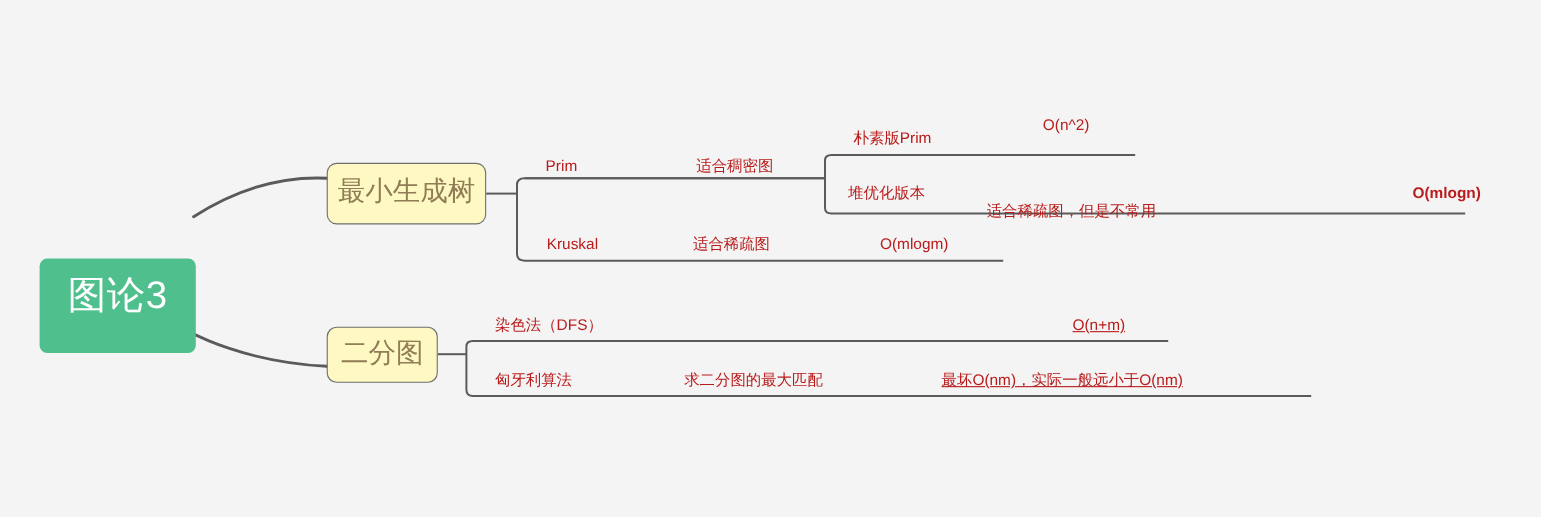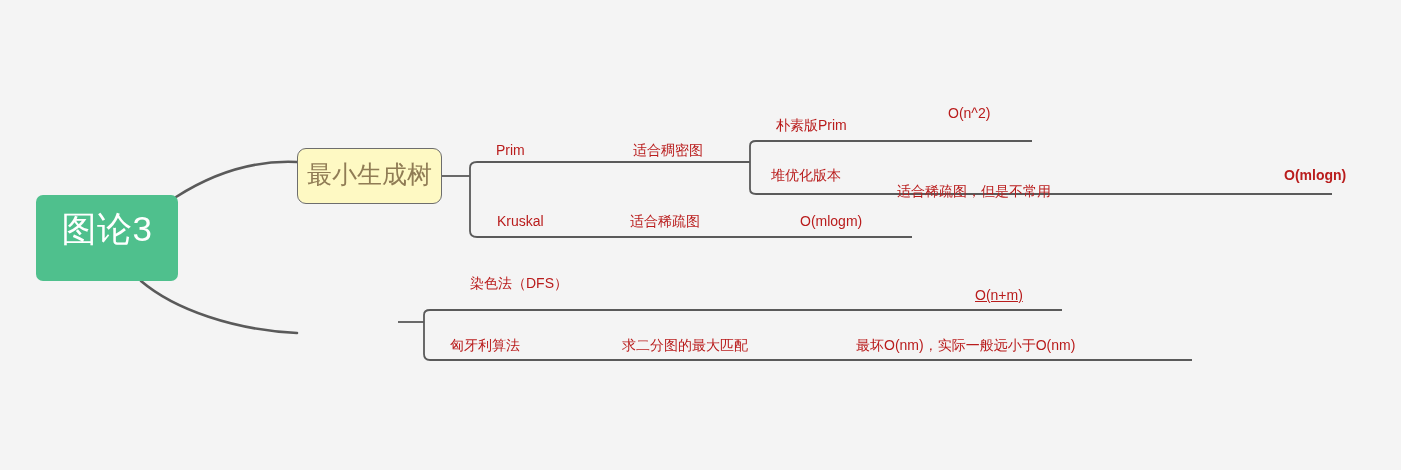--- a/index.html
+++ b/index.html
@@ -35,20 +35,21 @@
     justify-content: center;
   }
   .root-node {
     background: #4fc08d;
     border-radius: 7px;
     color: #ffffff;
     font-size: 35px;
     letter-spacing: 0.5px;
     line-height: 1;
     padding-bottom: 20px;
+    margin-top: 40px;
   }
   .branch-node {
     background: #fef9c3;
     border: 1.6px solid #6d6d6d;
     border-radius: 9px;
     color: #907c55;
     font-size: 25px;
     line-height: 1;
     padding-bottom: 3px;
   }
@@ -83,35 +84,38 @@
   </svg>
 
   <div class="node root-node" style="left:36px; top:195px; width:142px; height:86px;">
     <span>图论3</span>
   </div>
 
   <div class="node branch-node" style="left:297px; top:148px; width:145px; height:56px;">
     <span>最小生成树</span>
   </div>
 
+  <div class="node branch-node" style="left:297px; top:297px; width:101px; height:51px;">
+    <span>二分图</span>
+  </div>
 
   <div class="leaf-text" style="left:496px; top:143px;">Prim</div>
   <div class="leaf-text" style="left:609px; top:143px;margin-left:24px;">适合稠密图</div>
 
   <div class="leaf-text" style="left:776px; top:118px;">朴素版Prim</div>
   <div class="leaf-text" style="left:948px; top:106px;">O(n^2)</div>
 
   <div class="leaf-text" style="left:771px; top:168px;">堆优化版本</div>
   <div class="leaf-text" style="left:897px; top:168px;margin-top:16px;">适合稀疏图，但是不常用</div>
   <div class="leaf-text" style="left:1284px; top:168px;font-weight:bold;">O(mlogn)</div>
 
   <div class="leaf-text" style="left:497px; top:214px;">Kruskal</div>
   <div class="leaf-text" style="left:630px; top:214px;text-align:right;">适合稀疏图</div>
   <div class="leaf-text" style="left:800px; top:214px;">O(mlogm)</div>
 
-  <div class="leaf-text" style="left:450px; top:276px;margin-left:20px;">染色法（DFS）</div>
+  <div class="leaf-text" style="left:450px; top:288px;">染色法（DFS）</div>
   <div class="leaf-text" style="left:975px; top:288px;text-decoration:underline;">O(n+m)</div>
 
   <div class="leaf-text" style="left:450px; top:338px;">匈牙利算法</div>
   <div class="leaf-text" style="left:622px; top:338px;">求二分图的最大匹配</div>
-  <div class="leaf-text" style="left:856px; top:338px;">最坏O(nm)，实际一般远小于O(nm)</div>
+  <div class="leaf-text" style="left:856px; top:338px;text-decoration:underline;">最坏O(nm)，实际一般远小于O(nm)</div>
 
 </div>
 
 </body></html>

